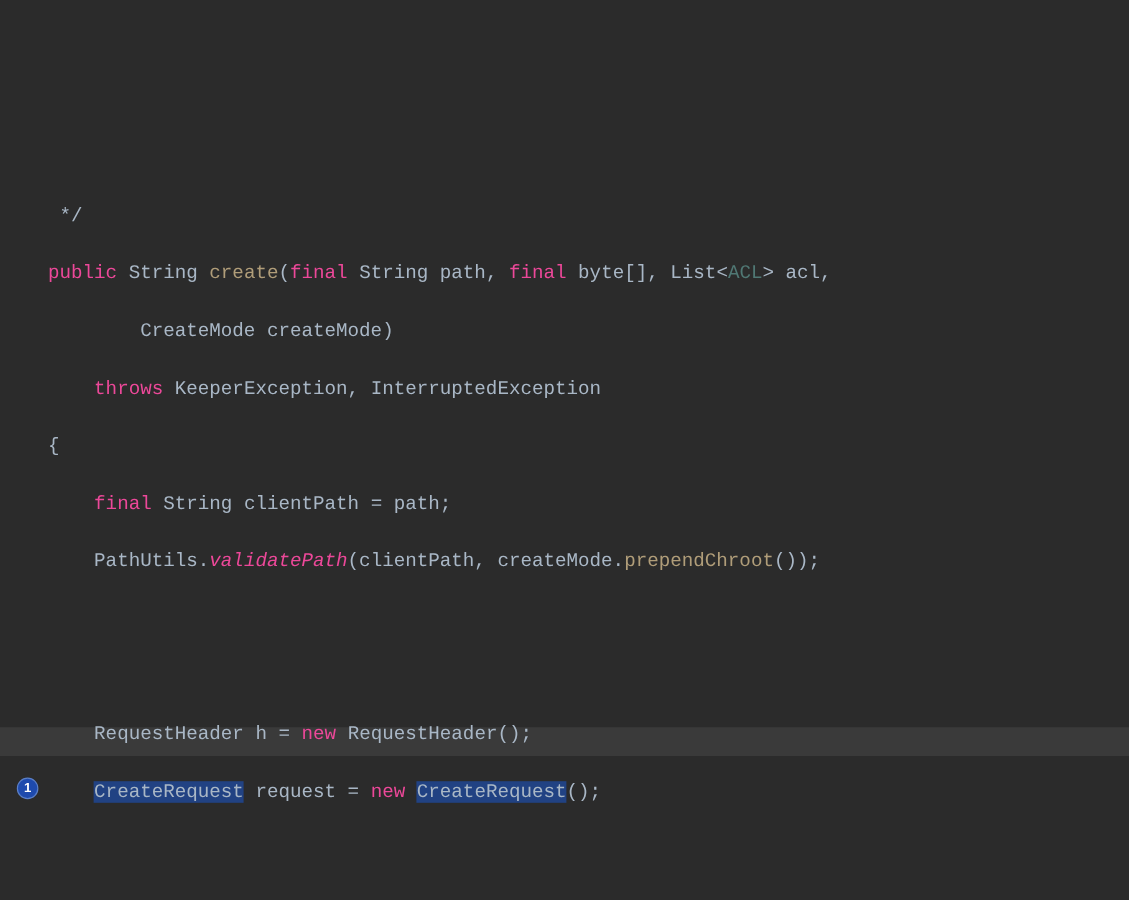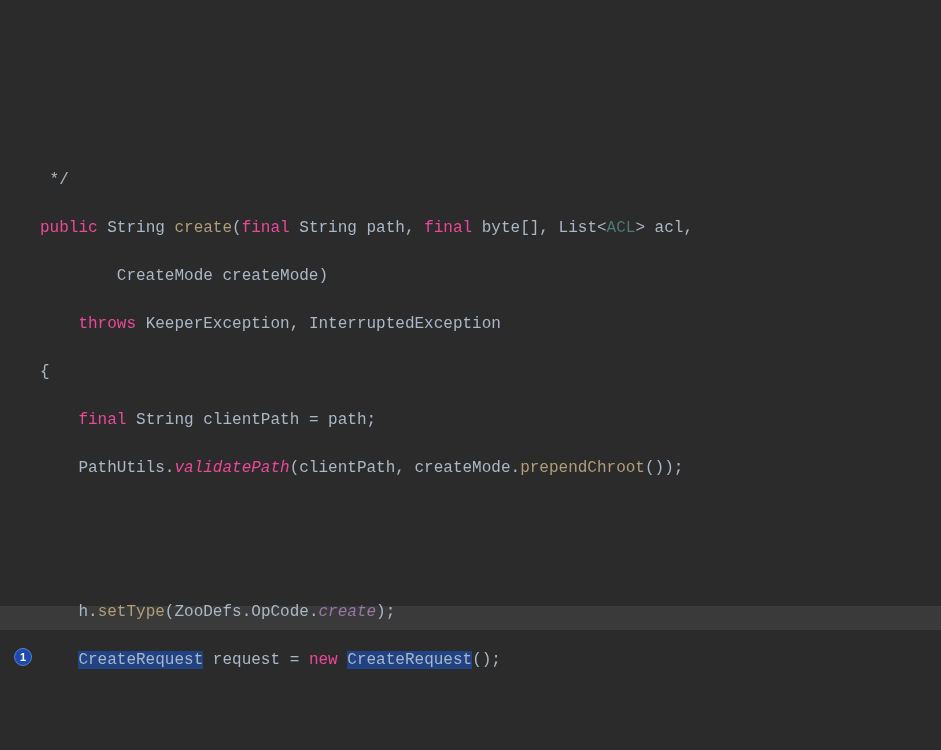--- a/index.html
+++ b/index.html
@@ -66,21 +66,21 @@
 <div class="code-container">
 <div class="line"> <span class="punct">*/</span></div>
 <div class="line"><span class="kw">public</span> <span>String</span> <span class="method">create</span>(<span class="kw">final</span> <span>String</span> <span>path</span><span class="punct">,</span> <span class="kw">final</span> <span>byte</span>[]<span class="punct">,</span> <span>List</span>&lt;<span class="gen">ACL</span>&gt; <span>acl</span><span class="punct">,</span></div>
 <div class="line">        <span>CreateMode</span> <span>createMode</span>)</div>
 <div class="line">    <span class="kw">throws</span> <span>KeeperException</span><span class="punct">,</span> <span>InterruptedException</span></div>
 <div class="line"><span>{</span></div>
 <div class="line">    <span class="kw">final</span> <span>String</span> <span>clientPath</span> <span class="op">=</span> <span>path</span><span class="punct">;</span></div>
 <div class="line">    <span>PathUtils</span><span class="punct">.</span><span class="method-static">validatePath</span>(<span>clientPath</span><span class="punct">,</span> <span>createMode</span><span class="punct">.</span><span class="method">prependChroot</span>())<span class="punct">;</span></div>
 <div class="line"></div>
 <div class="line"></div>
-<div class="line">    <span>h</span><span class="punct">.</span><span class="method">setType</span>(<span>ZooDefs</span><span class="punct">.</span><span>OpCode</span><span class="punct">.</span><span class="field" style="font-style:italic">create</span>)<span class="punct">;</span></div>
+<div class="line">    <span>RequestHeader</span> <span>h</span> <span class="op">=</span> <span class="kw">new</span> <span>RequestHeader</span>()<span class="punct">;</span></div>
 <div class="line"><span class="marker">1</span>    <span class="highlight">CreateRequest</span> <span>request</span> <span class="op">=</span> <span class="kw">new</span> <span class="highlight">CreateRequest</span>()<span class="punct">;</span></div>
 
 
 
 
 
 
 
 
 

